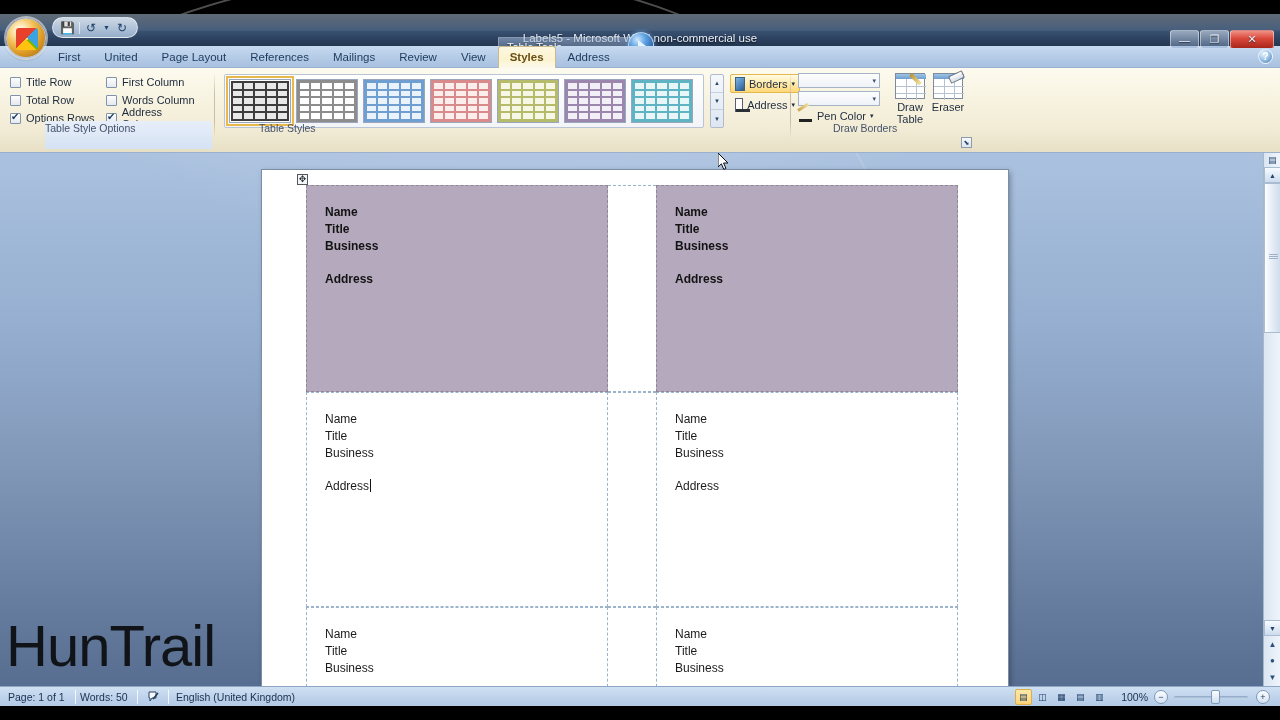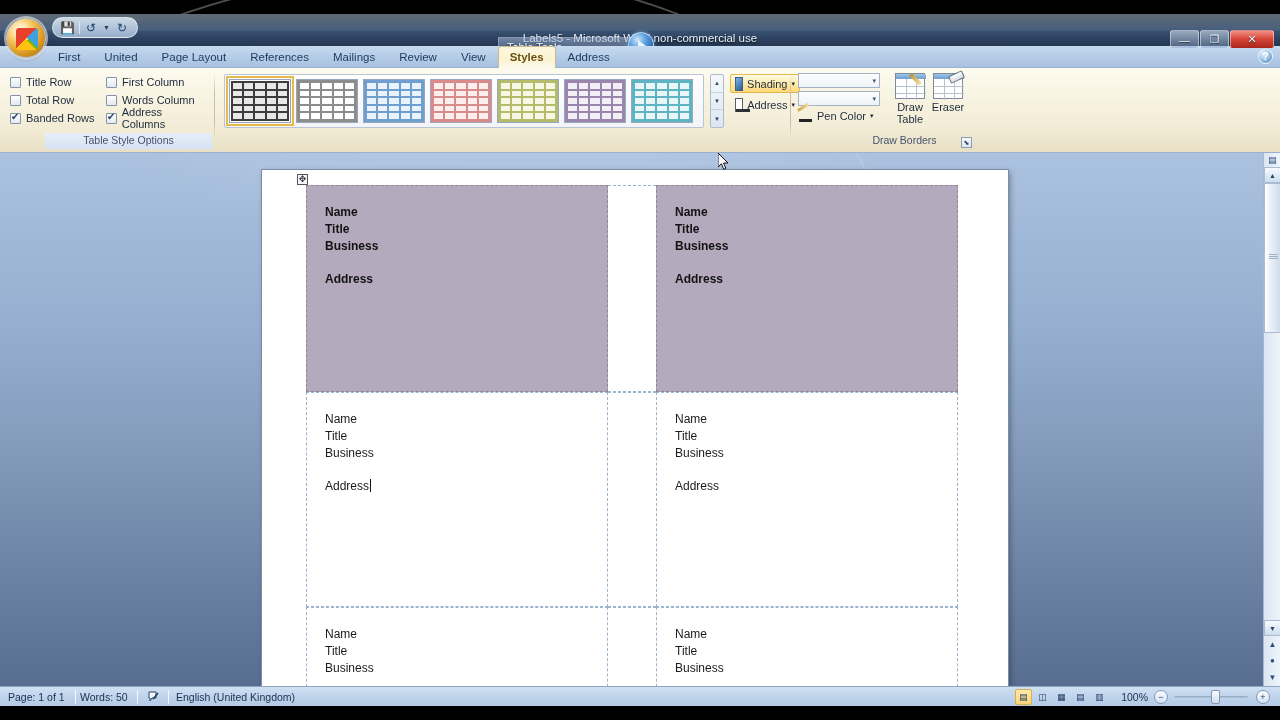--- a/index.html
+++ b/index.html
@@ -134,22 +134,22 @@
   .ribbon{
     position:absolute; left:0; top:68px; width:1280px; height:85px;
     background:linear-gradient(180deg,#fdfbef 0%, #f7f2df 42%, #f2ecd6 72%, #e7e0c6 100%);
     border-bottom:1px solid #9bb0cd;
   }
   .group{
     position:absolute; top:2px; height:79px;
   }
   .group-body{ position:relative; height:62px; }
   .group-label{
-    position:absolute; bottom:0; left:0; right:0; height:16px;
-    text-align:center; font-size:10.5px; color:#44536b; line-height:14px;margin-left:41px;
+    position:absolute; bottom:0; left:0; right:0; height:28px;
+    font-size:10.5px; color:#44536b; line-height:14px;margin-left:41px;
   }
   .group-sep{
     position:absolute; top:4px; width:1px; height:66px;
     background:linear-gradient(180deg, rgba(0,0,0,0), #c8c0a4 35%, #c8c0a4 75%, rgba(0,0,0,0));
   }
 
   
   #g-tso{ left:4px; width:208px; }
   #g-tso .group-body{ padding:3px 4px 0 6px; }
   .cbrow{ display:flex; height:18px; align-items:center; }
@@ -436,21 +436,21 @@
             <span>Total Row</span>
           </div>
           <div class="cbitem col2">
             <span class="cbox"></span>
             <span>Words Column</span>
           </div>
         </div>
         <div class="cbrow">
           <div class="cbitem col1">
             <span class="cbox checked"></span>
-            <span>Banded Rows</span>
+            <span>Options Rows</span>
           </div>
           <div class="cbitem col2">
             <span class="cbox checked"></span>
             <span>Address Columns</span>
           </div>
         </div>
       </div>
       <div class="group-label">Table Style Options</div>
     </div>
 
@@ -734,30 +734,31 @@
             </div>
           </div>
         <div class="gal-scroll">
           <div>▲</div>
           <div>▼</div>
           <div>▼</div>
         </div>
         <div class="shadebtns">
           <div class="rbtn hover">
             <span class="ico-shade"></span>
-            <span>Shading</span>
+            <span>Borders</span>
             <span class="cap">▾</span>
           </div>
           <div class="rbtn" style="margin-top:2px;">
             <span class="ico-borders"></span>
             <span>Address</span>
             <span class="cap">▾</span>
           </div>
         </div>
       </div>
+      <div class="group-label">Table Styles</div>
     </div>
 
     <div class="group-sep" style="left:790px;"></div>
 
     <div class="group" id="g-db">
       <div class="group-body">
         <div class="penbox">
           <span class="ar">▾</span>
         </div>
         <div class="penbox2">
@@ -851,20 +852,21 @@
               <div class="line">Name</div>
               <div class="line">Title</div>
               <div class="line">Business</div>
               <div class="gap"></div>
             </div>
           </div>
         </div>
     </div>
   </div>
 
+  <div class="watermark">HunTrail</div>
 
   <div class="vscroll">
     <div class="vs-top-icon">▤</div>
     <div class="vs-btn" style="position:absolute;left:0;top:14px;">▲</div>
     <div class="vs-thumb">
       <span class="vs-grip"></span>
     </div>
     <div class="vs-btn" style="position:absolute;left:0;bottom:50px;">▼</div>
     <div class="vs-extra">
       <span>▲</span>

